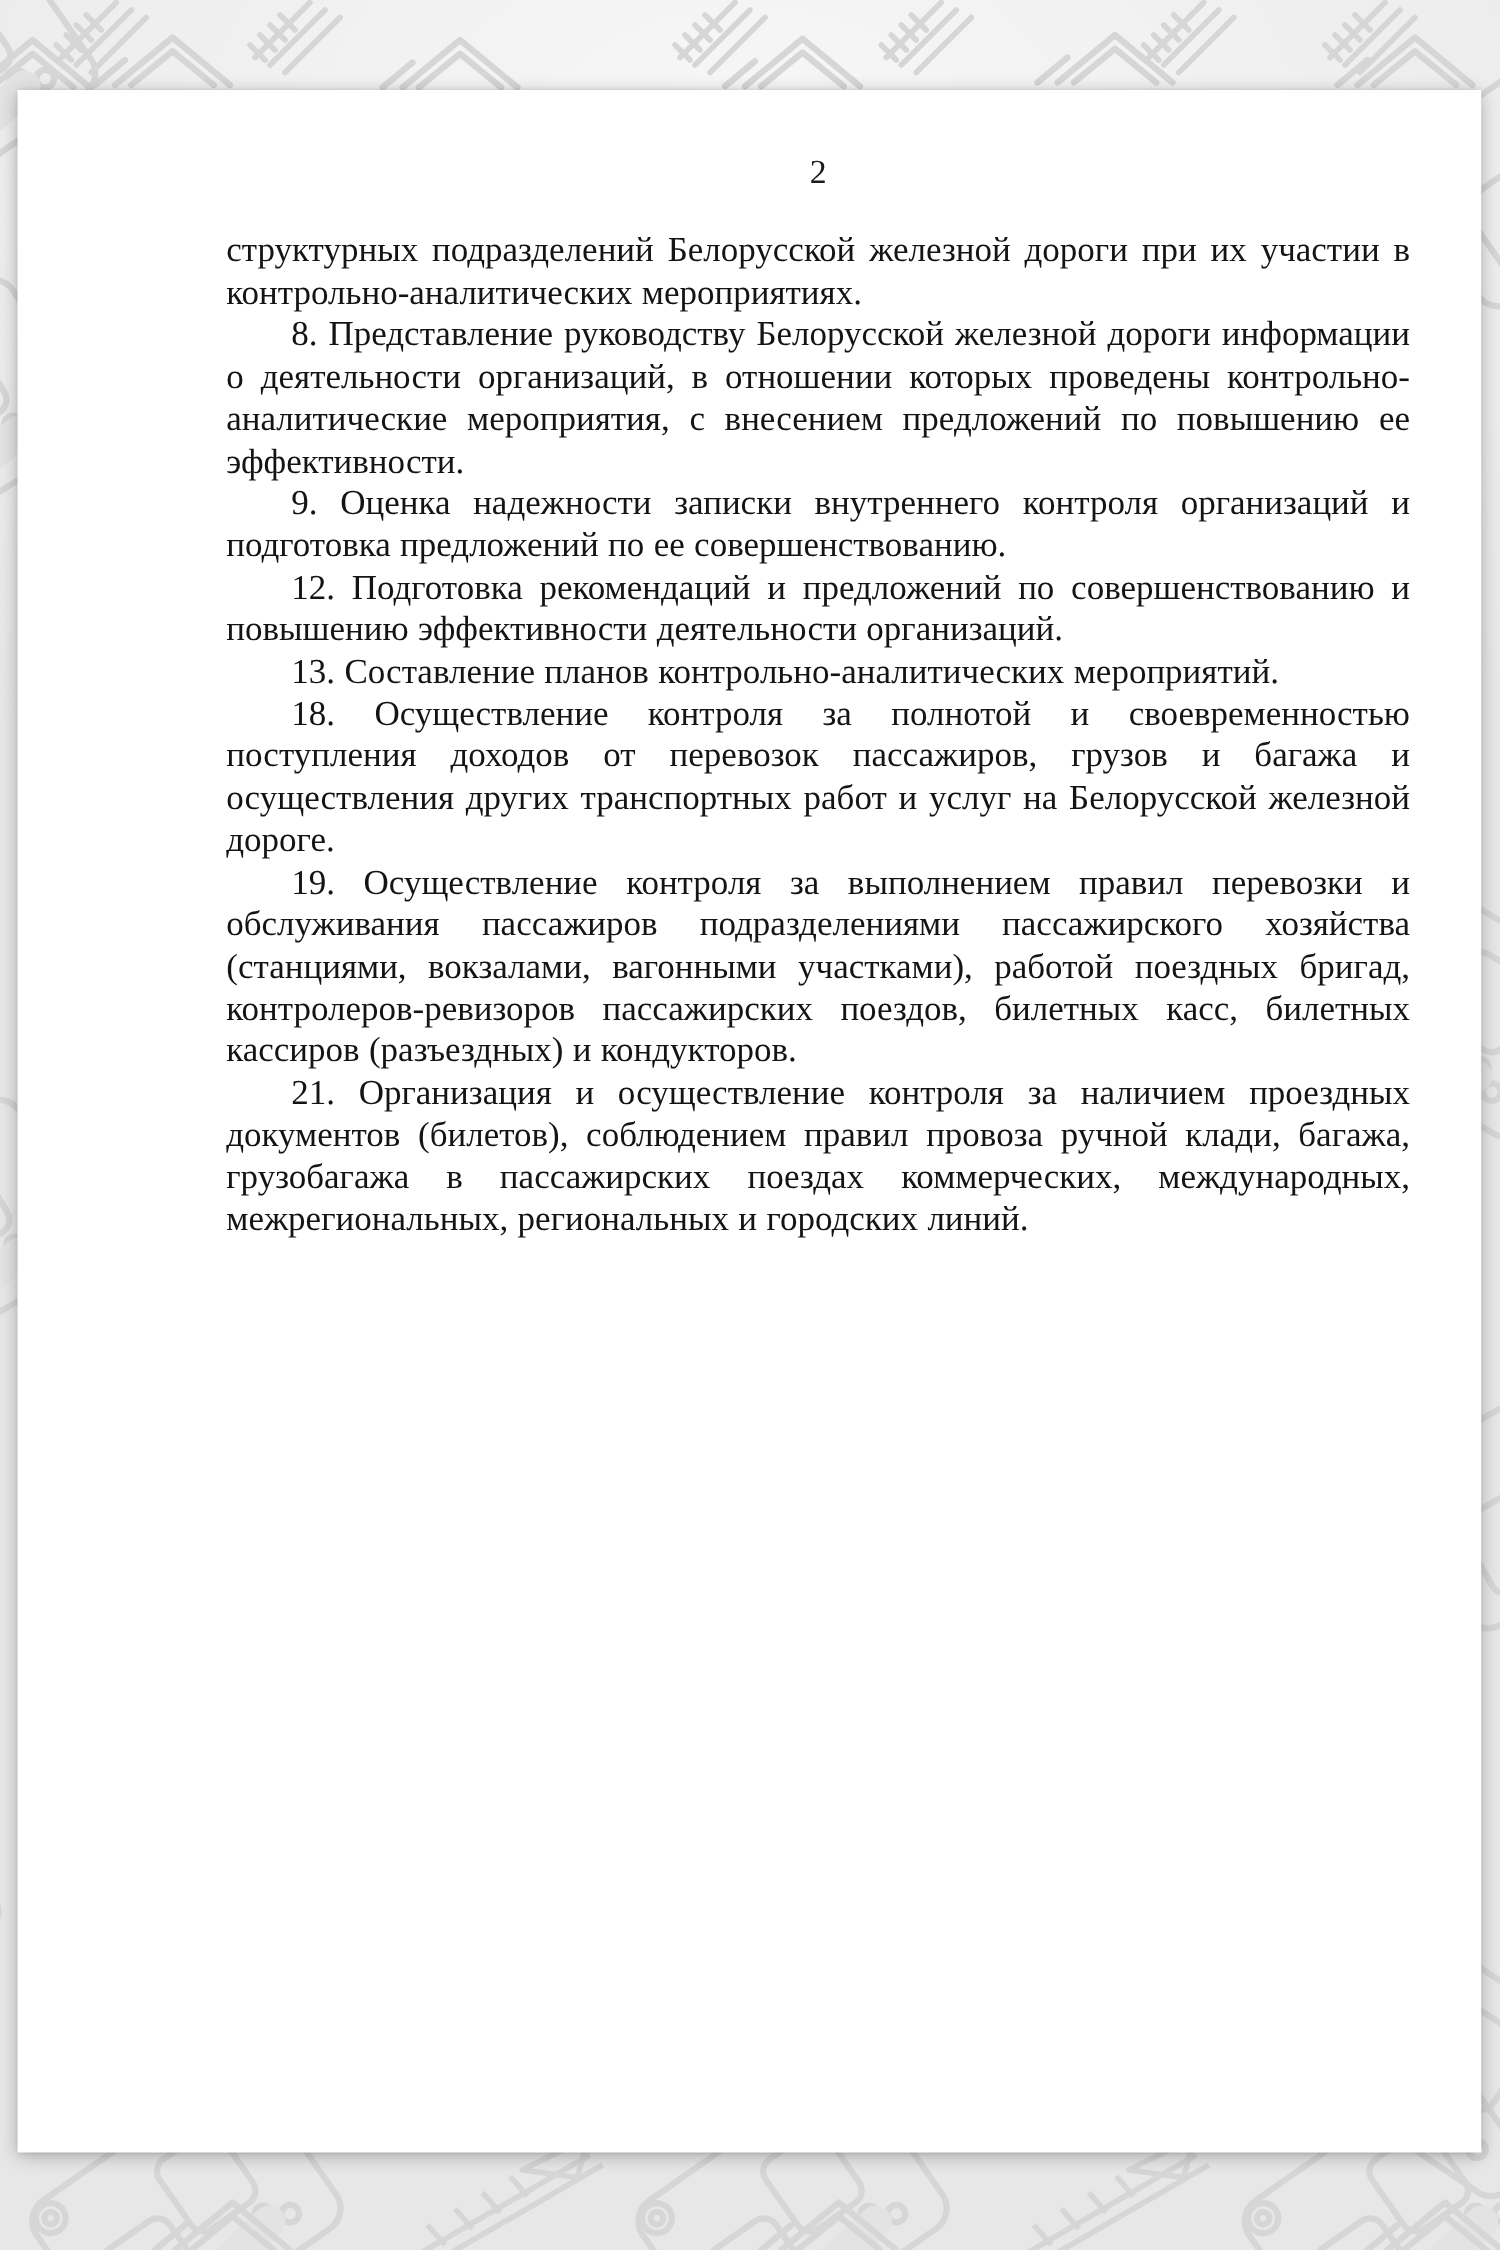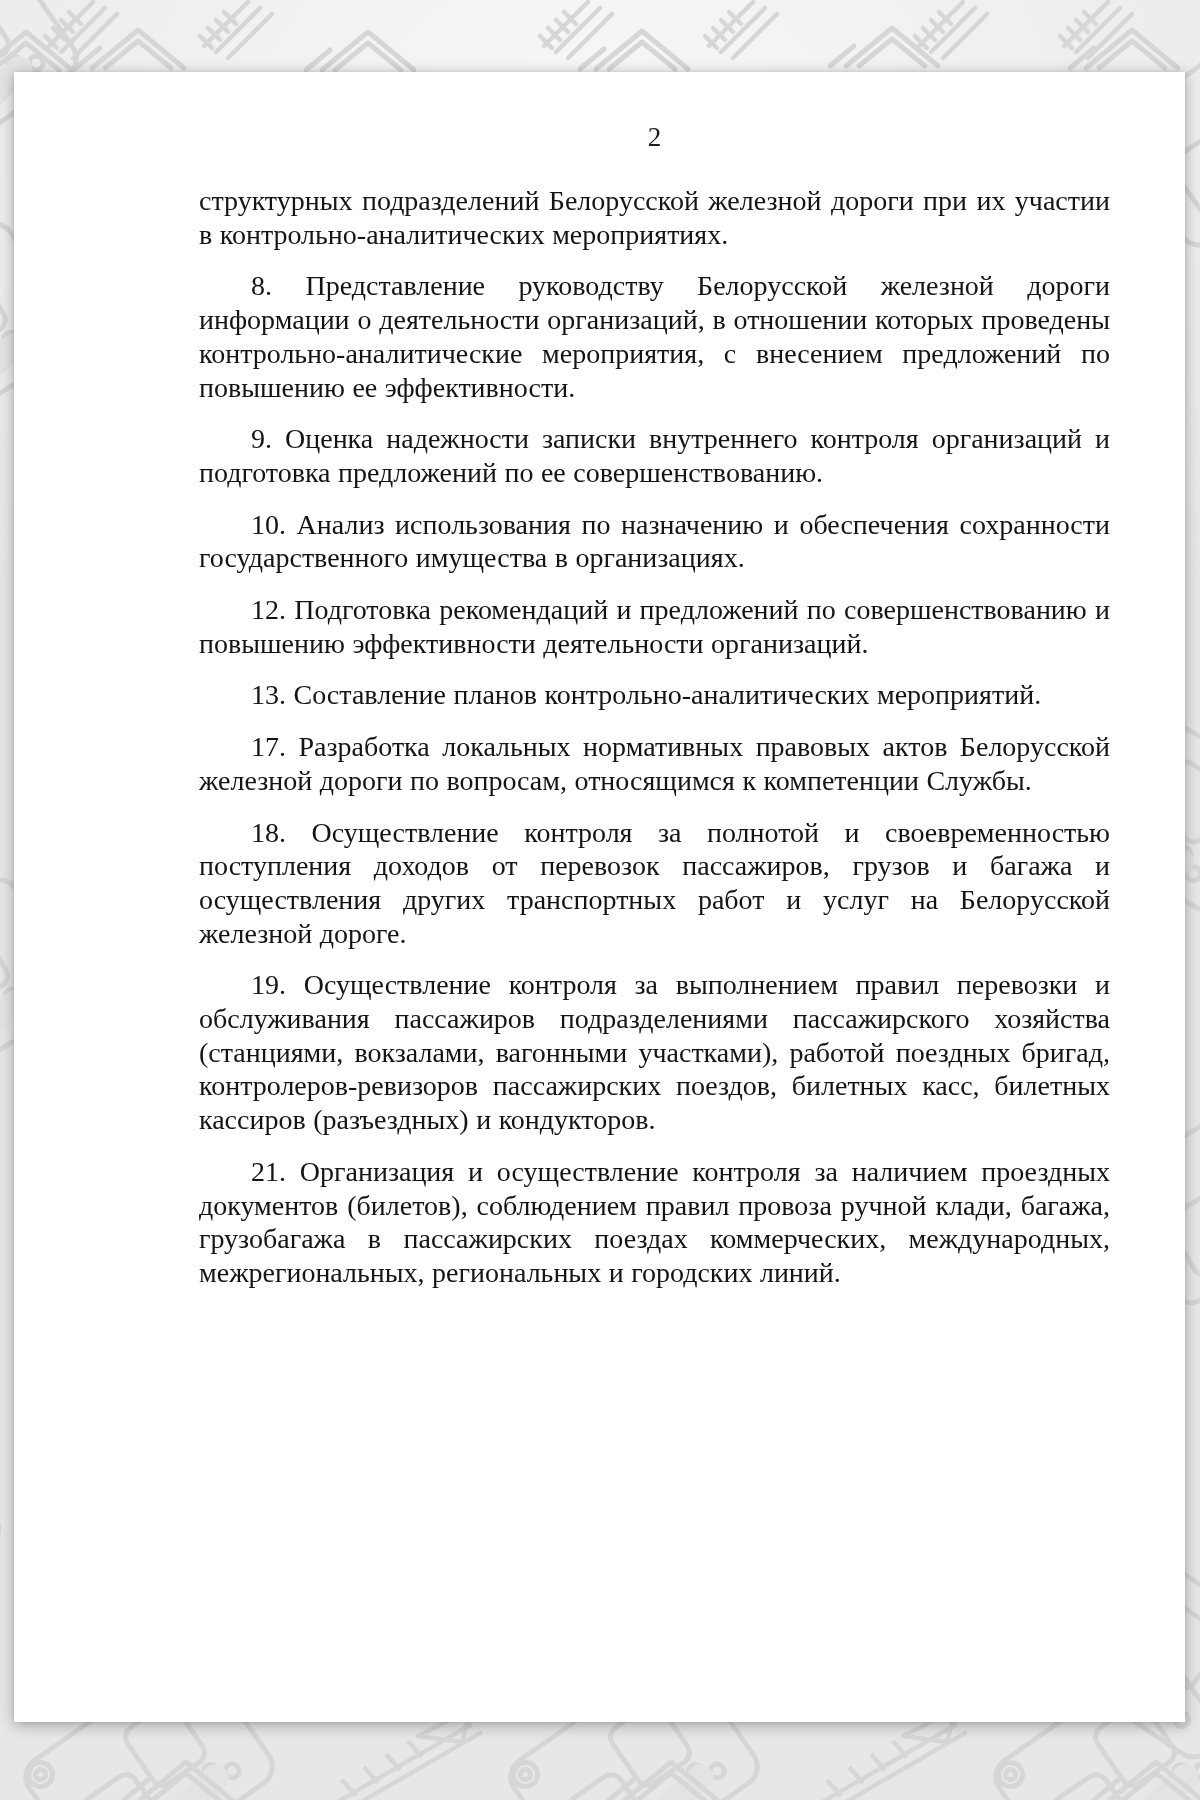--- a/index.html
+++ b/index.html
@@ -37,21 +37,21 @@
   }
   .page-number {
     margin-top: 50px;
     margin-bottom: 32px;
     text-align: center;
     font-size: 27px;
     line-height: 30px;
     color: #1c1c1c;
   }
   .content p.para {
-    margin: 18px;
+    margin: 0;
     font-size: 28px;
     line-height: 33.7px;
     color: #141414;
     text-align: justify;
     text-indent: 52px;
     word-spacing: 0.5px;
   }
   .content p.para.no-indent {
     text-indent: 0;
   }
@@ -138,31 +138,29 @@
 <div class="page">
   <div class="text-col">
     <div class="page-number">2</div>
     <div class="content">
   <p class="para no-indent"><span class="para-text">структурных подразделений Белорусской железной дороги при их участии в контрольно-аналитических мероприятиях.</span></p>
 
   <p class="para"><span class="para-num">8. </span><span class="para-text">Представление руководству Белорусской железной дороги информации о деятельности организаций, в отношении которых проведены контрольно-аналитические мероприятия, с внесением предложений по повышению ее эффективности.</span></p>
 
   <p class="para"><span class="para-num">9. </span><span class="para-text">Оценка надежности записки внутреннего контроля организаций и подготовка предложений по ее совершенствованию.</span></p>
 
-  <p class="para"><span class="para-num">10. </span><span class="para-text">Анализ использования по назначению и обеспечения сохранности государственного имущества в организациях.</span></p>
 
 
   <p class="para"><span class="para-num">12. </span><span class="para-text">Подготовка рекомендаций и предложений по совершенствованию и повышению эффективности деятельности организаций.</span></p>
 
   <p class="para"><span class="para-num">13. </span><span class="para-text">Составление планов контрольно-аналитических мероприятий.</span></p>
 
 
 
 
-  <p class="para"><span class="para-num">17. </span><span class="para-text">Разработка локальных нормативных правовых актов Белорусской железной дороги по вопросам, относящимся к компетенции Службы.</span></p>
 
   <p class="para"><span class="para-num">18. </span><span class="para-text">Осуществление контроля за полнотой и своевременностью поступления доходов от перевозок пассажиров, грузов и багажа и осуществления других транспортных работ и услуг на Белорусской железной дороге.</span></p>
 
   <p class="para"><span class="para-num">19. </span><span class="para-text">Осуществление контроля за выполнением правил перевозки и обслуживания пассажиров подразделениями пассажирского хозяйства (станциями, вокзалами, вагонными участками), работой поездных бригад, контролеров-ревизоров пассажирских поездов, билетных касс, билетных кассиров (разъездных) и кондукторов.</span></p>
 
 
   <p class="para"><span class="para-num">21. </span><span class="para-text">Организация и осуществление контроля за наличием проездных документов (билетов), соблюдением правил провоза ручной клади, багажа, грузобагажа в пассажирских поездах коммерческих, международных, межрегиональных, региональных и городских линий.</span></p>
 
 </div>
   </div>

